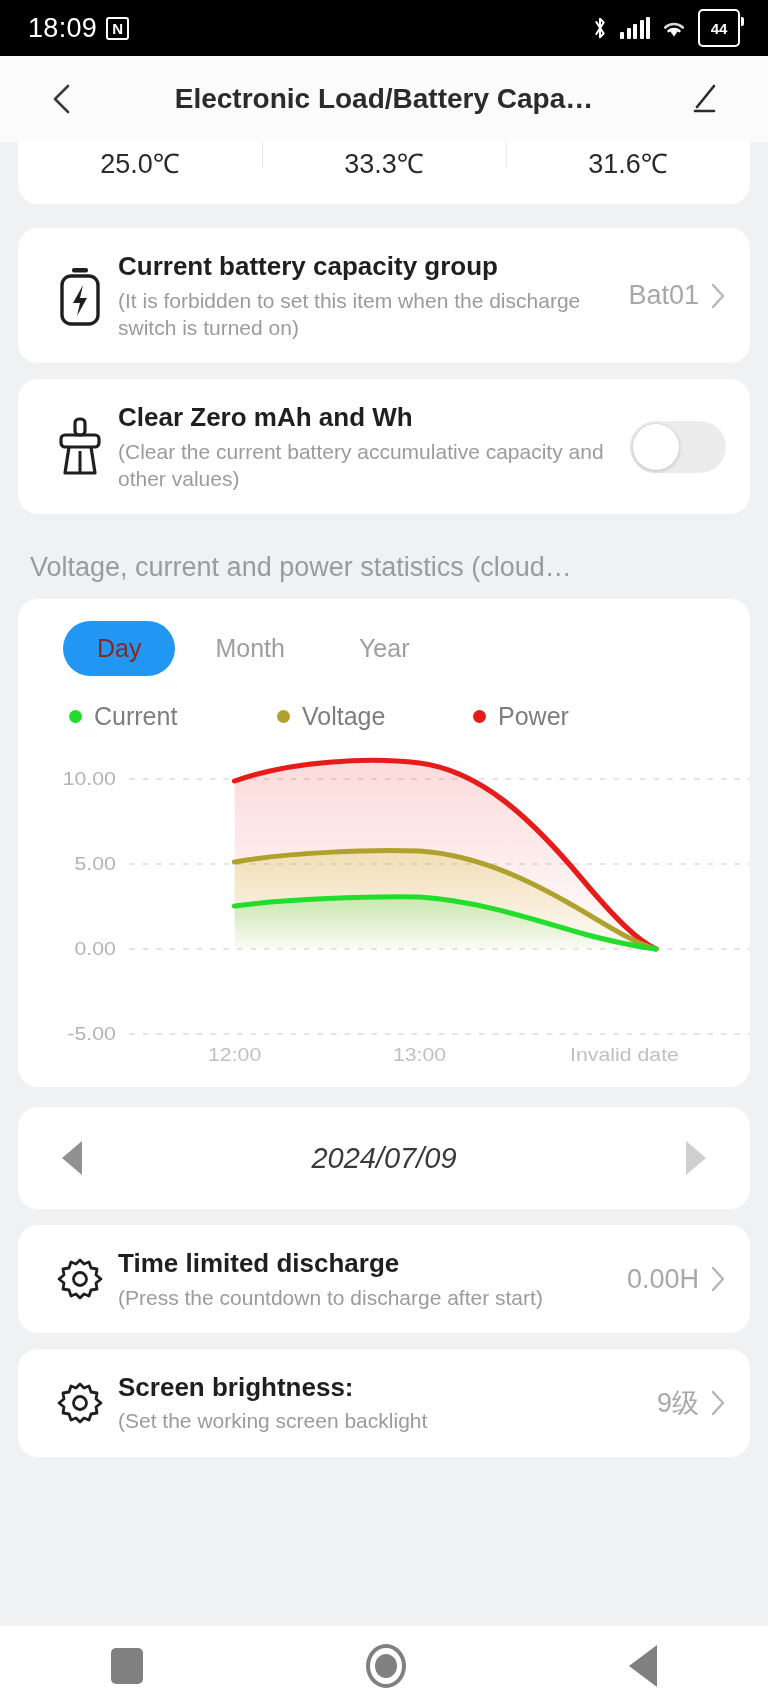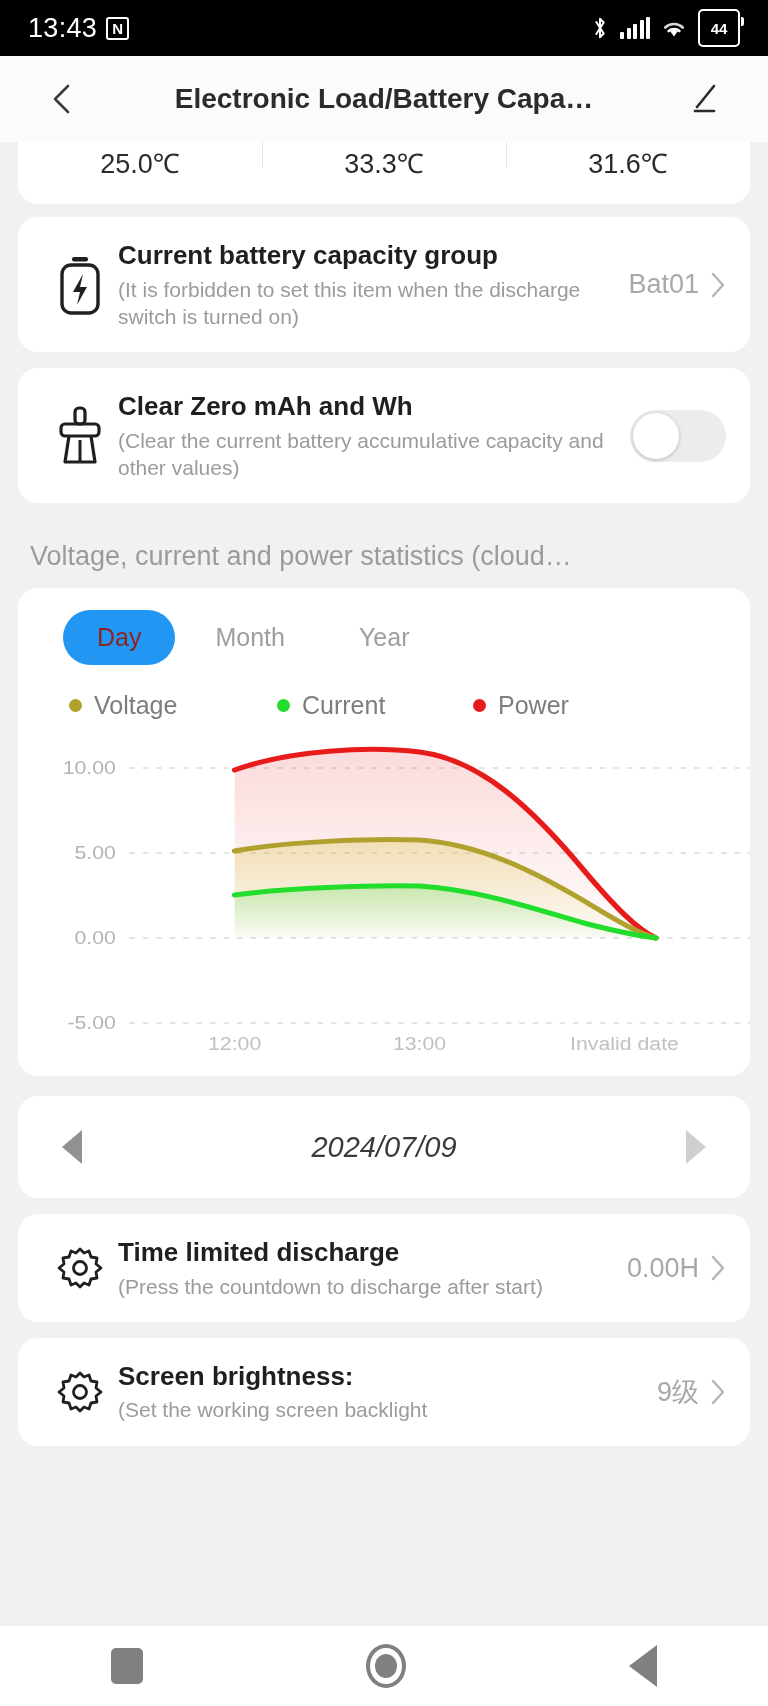--- a/index.html
+++ b/index.html
@@ -60,21 +60,21 @@
   .content{
     position:absolute; top:142px; left:0; right:0; bottom:80px;
     overflow:hidden; background:#f0f1f3;
   }
   .card{
     background:#fff;border-radius:20px;margin:0 18px 16px 18px;
   }
 
   
   .temp-card{
-    border-radius:0 0 20px 20px;margin-bottom:13px;
+    border-radius:0 0 20px 20px;margin-bottom:24px;
     display:flex;align-items:flex-start;height:62px;overflow:hidden;
   }
   .temp-cell{
     flex:1;text-align:center;font-size:27px;color:#2b2b2b;
     padding-top:2px;position:relative;
   }
   .temp-cell + .temp-cell::before{
     content:"";position:absolute;left:0;top:-8px;height:34px;width:1px;background:#e6e6e6;
   }
 
@@ -143,21 +143,21 @@
   .nav-back{
     width:0;height:0;border-top:21px solid transparent;border-bottom:21px solid transparent;
     border-right:28px solid #808080;cursor:pointer;
   }
 </style>
 </head>
 <body>
 
 <div class="statusbar">
   <div class="sb-left">
-    <span class="sb-time">13:43</span>
+    <span class="sb-time">18:09</span>
     <span class="nfc-box">
       <span>N</span>
     </span>
   </div>
   <div class="sb-right">
     <svg class="bt-ic" viewBox="0 0 18 26">
       <path d="M5 6.5 L13 19 L9 23 L9 3 L13 7 L5 19.5" fill="none" stroke="#fff" stroke-width="2.2" stroke-linejoin="round" stroke-linecap="round"></path>
     </svg>
     <span class="sig">
       <i></i>
@@ -242,26 +242,26 @@
 
   <div class="card chart-card">
     <div class="tabs">
       <div class="tab active">Day</div>
       <div class="tab">Month</div>
       <div class="tab">Year</div>
     </div>
 
     <div class="legend">
       <span class="lg">
+        <span class="dot" style="background:#22dd2b"></span>
+        <span>Current</span>
+      </span>
+      <span class="lg">
         <span class="dot" style="background:#b0a12e"></span>
         <span>Voltage</span>
-      </span>
-      <span class="lg">
-        <span class="dot" style="background:#22dd2b"></span>
-        <span>Current</span>
       </span>
       <span class="lg">
         <span class="dot" style="background:#e81b1b"></span>
         <span>Power</span>
       </span>
     </div>
 
     <div class="plot">
       <svg viewBox="0 0 640 320" preserveAspectRatio="none">
         <defs>

